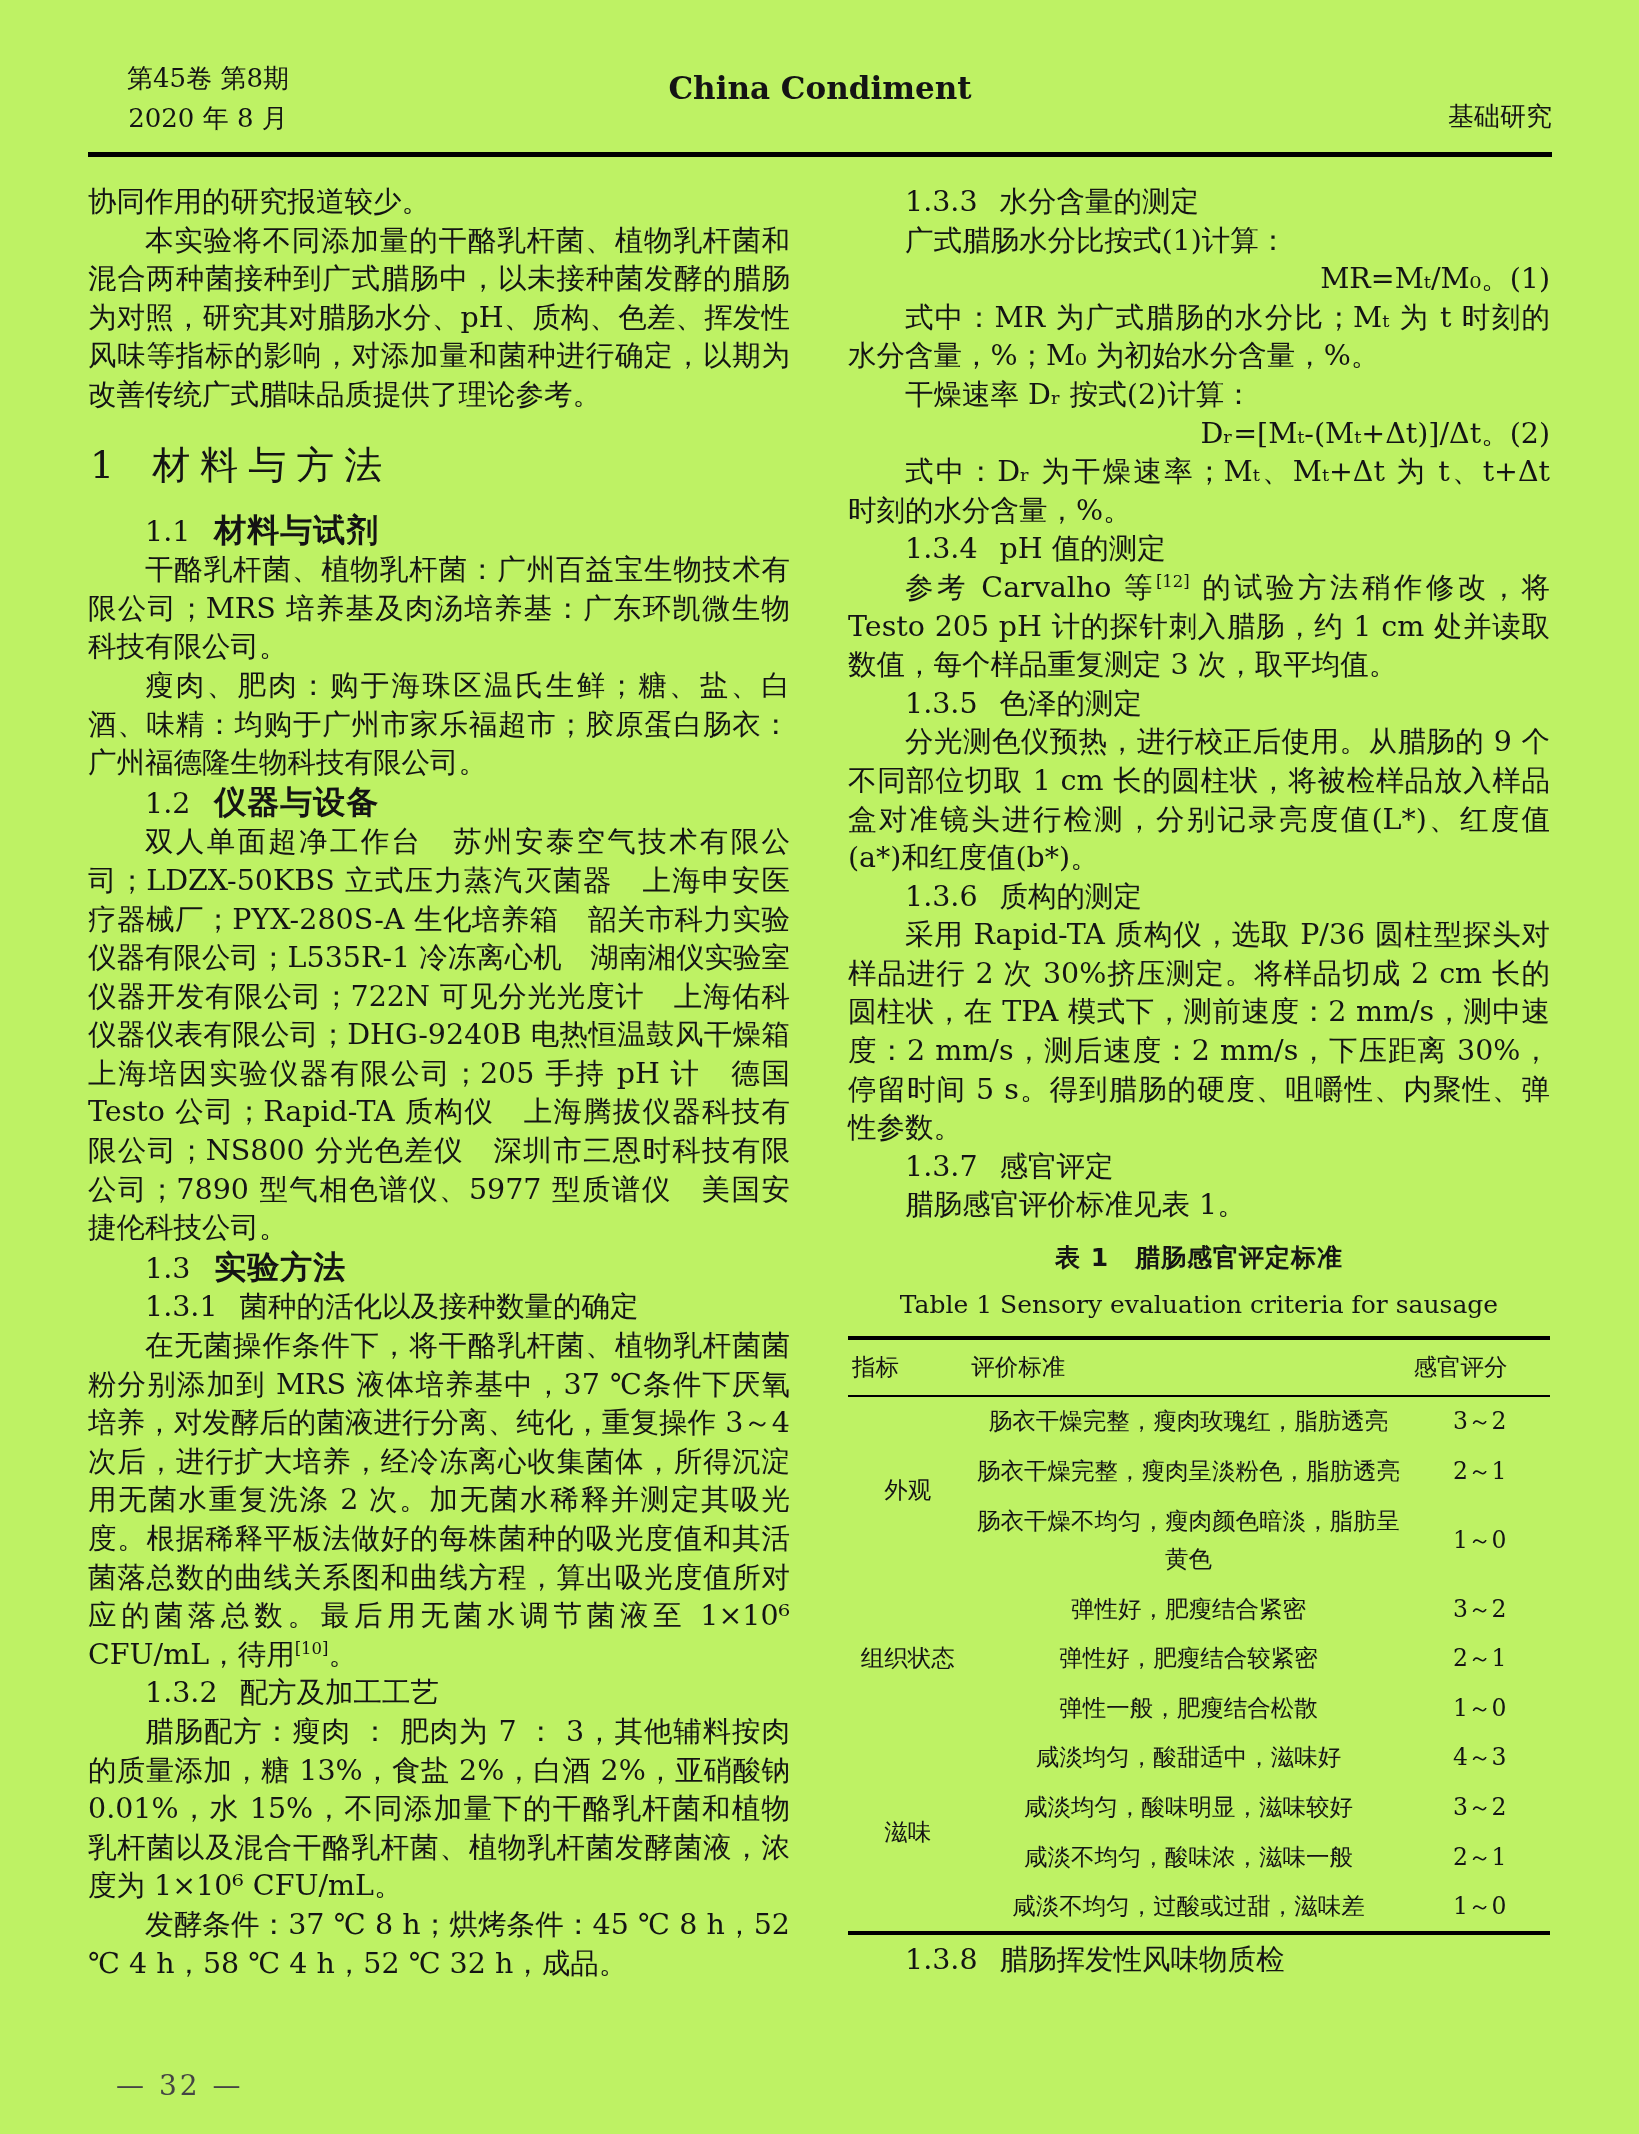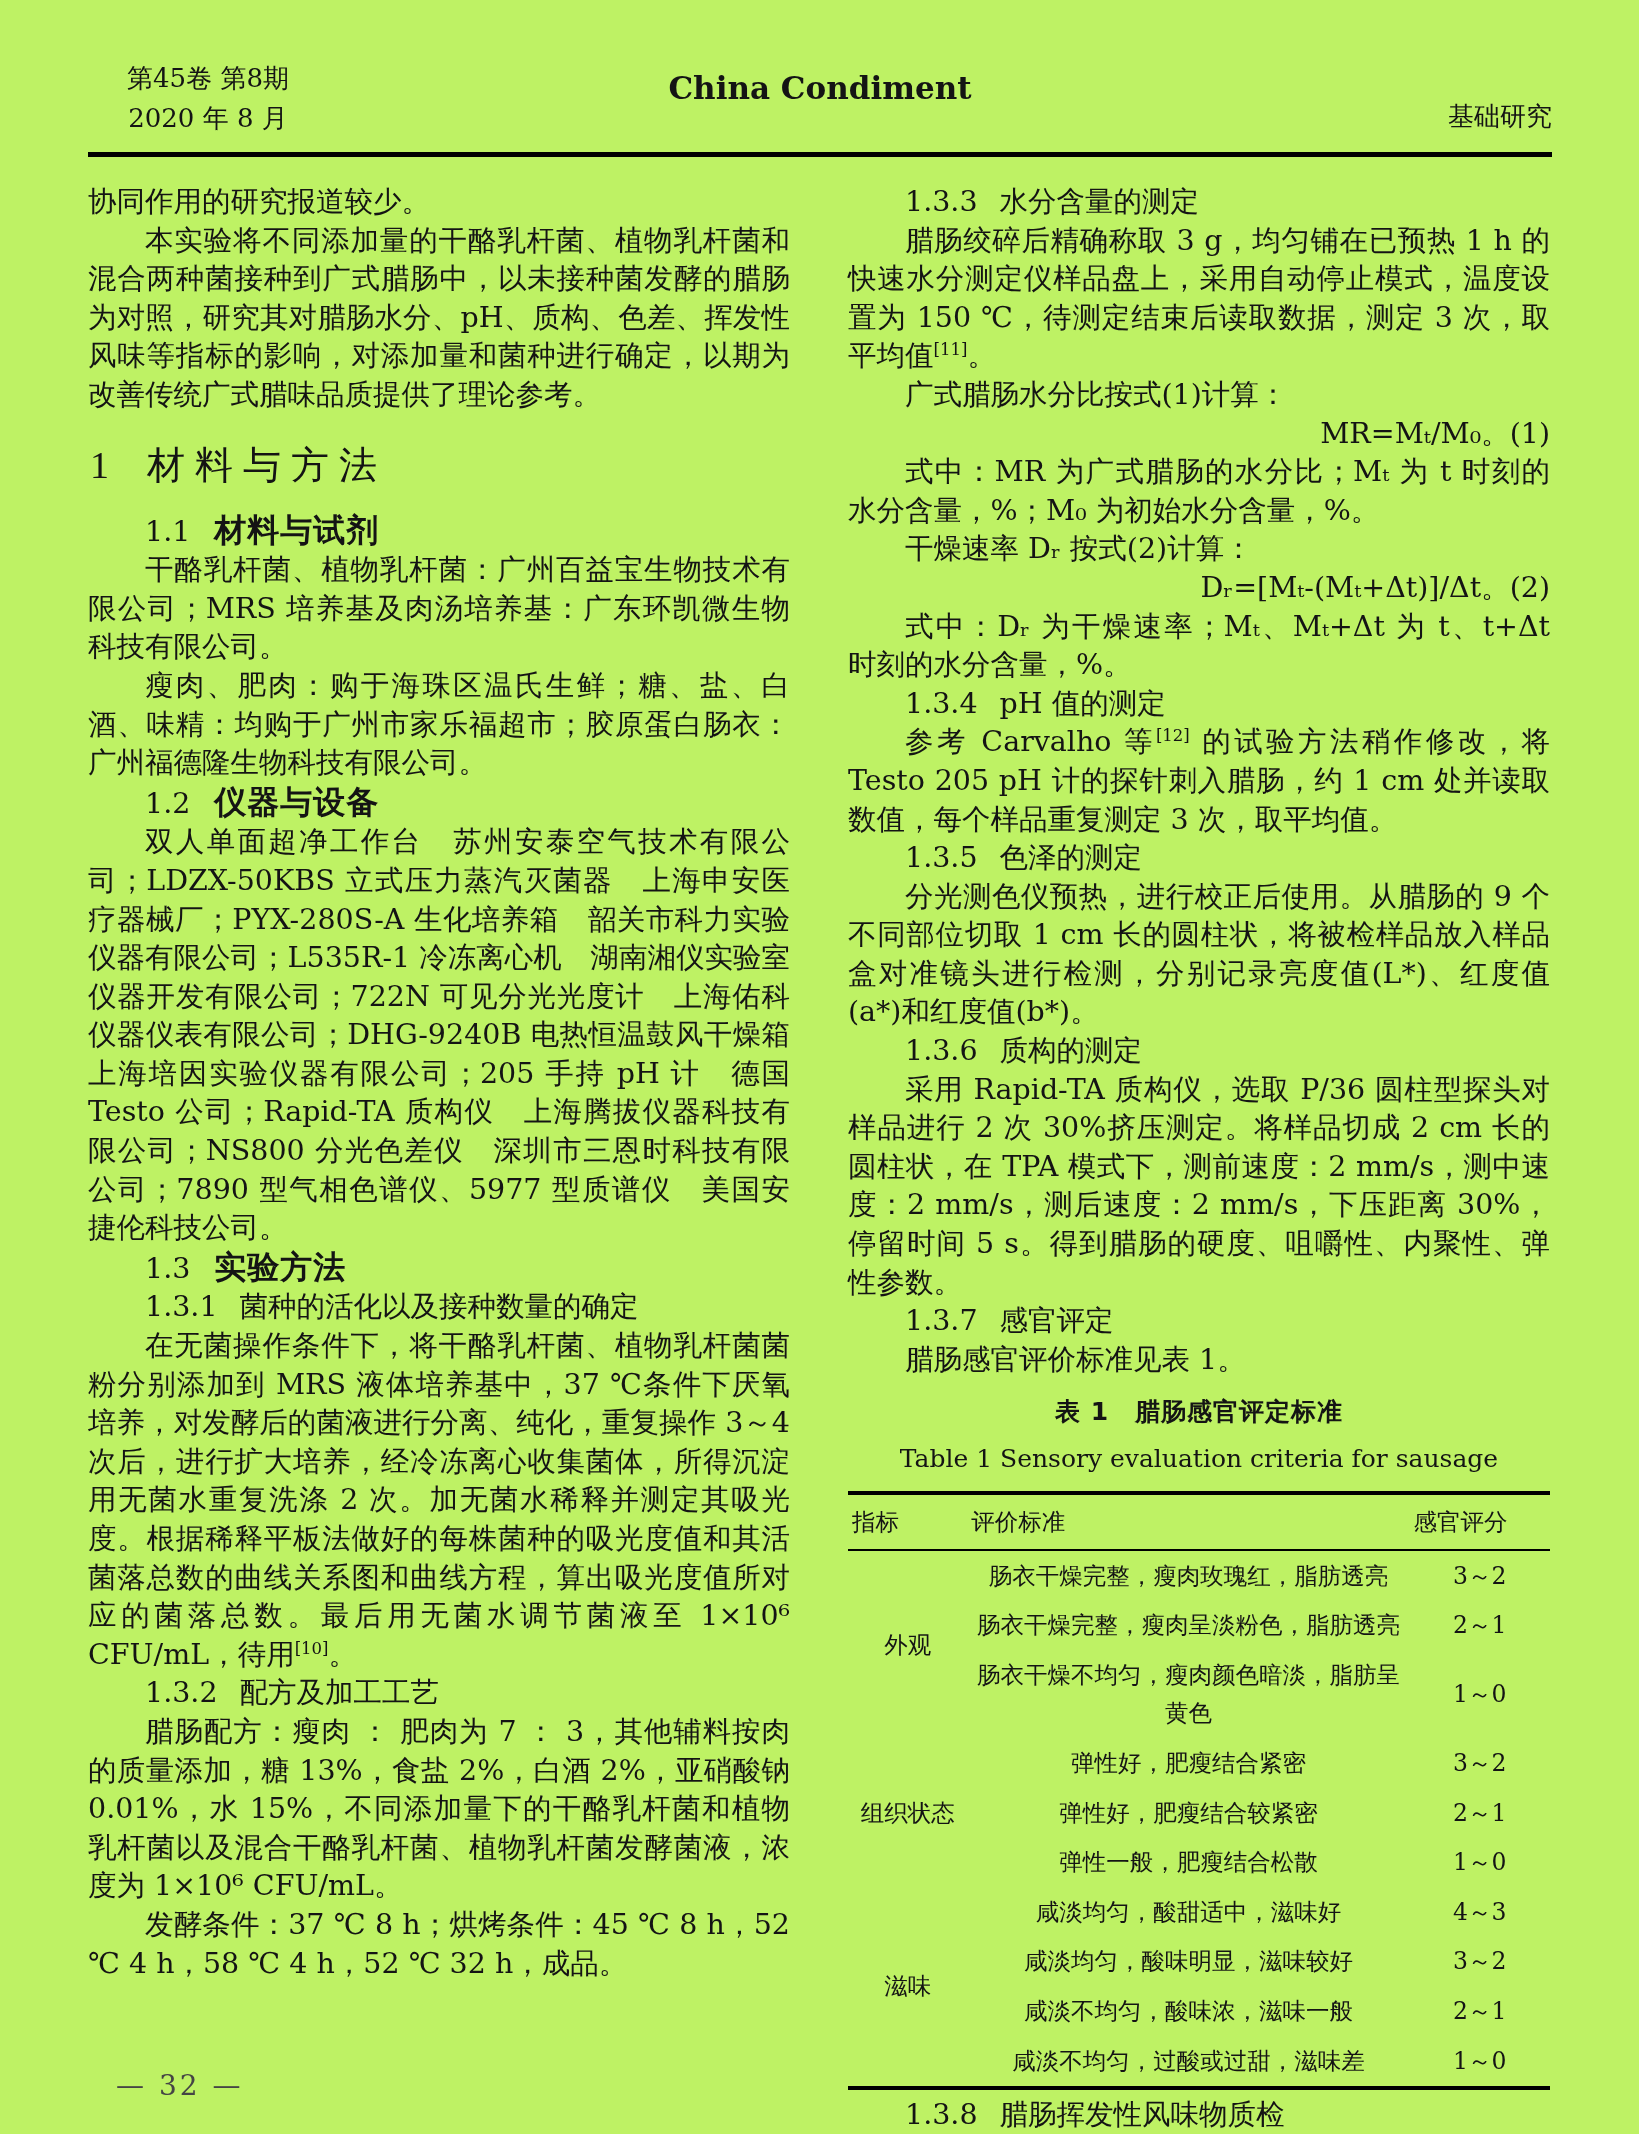--- a/index.html
+++ b/index.html
@@ -18,21 +18,21 @@
   .journal-en { font-size:31px; font-weight:700; margin-top:12px; }
   .header-right { width:240px; font-size:26px; text-align:right; align-self:flex-end; padding-bottom:4px; }
   .rule { margin:14px 87px 0 88px; height:5px; background:#000; }
 
   
   .columns { display:flex; gap:58px; padding:26px 87px 0 88px; }
   .col { width:702px; font-size:28.5px; line-height:38.6px; text-align:justify; }
   .col p { margin:0; text-indent:2em; }
   .col p.noindent { text-indent:0; }
 
-  .h-sec { margin:24px 0 20px 2px; font-size:38px; line-height:52px;font-family:Liberation Serif, serif; }
+  .h-sec { margin:24px 0 20px 2px; font-size:38px; line-height:52px; }
   .h-sec .num { margin-right:38px; }
   .h-sec .title { letter-spacing:10px; }
 
   .h-bold { text-indent:0; }
   .h-bold .num { margin-right:24px; }
   .h-bold .title { font-weight:700; font-family:"DejaVu Sans", sans-serif; font-size:32px; letter-spacing:1px; }
 
   .h-plain { text-indent:0; }
   .h-plain .num { margin-right:22px; }
 
@@ -107,21 +107,20 @@
         <span class="num">1.3.2</span><span>配方及加工工艺</span>
       </p>
       <p>腊肠配方：瘦肉 ： 肥肉为 7 ： 3，其他辅料按肉的质量添加，糖 13%，食盐 2%，白酒 2%，亚硝酸钠 0.01%，水 15%，不同添加量下的干酪乳杆菌和植物乳杆菌以及混合干酪乳杆菌、植物乳杆菌发酵菌液，浓度为 1×10⁶ CFU/mL。</p>
       <p>发酵条件：37 ℃ 8 h；烘烤条件：45 ℃ 8 h，52 ℃ 4 h，58 ℃ 4 h，52 ℃ 32 h，成品。</p>
     </div>
 
     <div class="col">
       <p class="h-plain">
         <span class="num">1.3.3</span><span>水分含量的测定</span>
       </p>
-      <p><span>腊肠绞碎后精确称取 3 g，均匀铺在已预热 1 h 的快速水分测定仪样品盘上，采用自动停止模式，温度设置为 150 ℃，待测定结束后读取数据，测定 3 次，取平均值</span><sup class="ref">[11]</sup><span>。</span></p>
 
       <p>广式腊肠水分比按式(1)计算：</p>
       <div class="eq-row">
         <span class="eq-formula">MR=Mₜ/M₀。</span>
         <span class="eq-number">(1)</span>
       </div>
       <p>式中：MR 为广式腊肠的水分比；Mₜ 为 t 时刻的水分含量，%；M₀ 为初始水分含量，%。</p>
 
       <p>干燥速率 Dᵣ 按式(2)计算：</p>
       <div class="eq-row">

